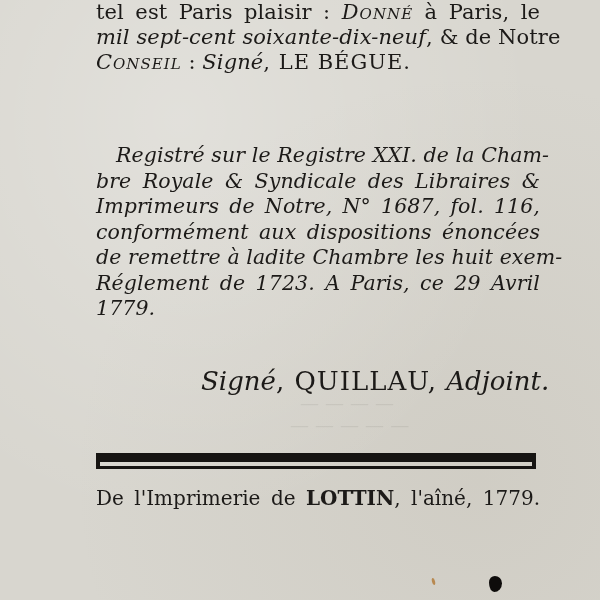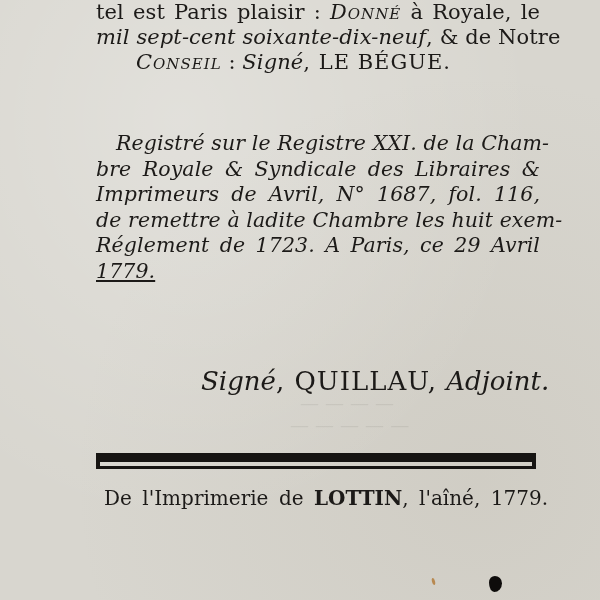--- a/index.html
+++ b/index.html
@@ -29,24 +29,24 @@
       white-space: nowrap;
       text-align: justify;
       text-align-last: justify;
       letter-spacing: 0.1px;
     }
     .it { font-style: italic; }
     .sc { font-variant: small-caps; letter-spacing: 1px; font-style: italic; }
     .caps { letter-spacing: 1px; }
 
     .block1 { position: absolute; top: 0; left: 0; width: 444px; }
-    .block2 { position: absolute; top: 131px; left: 0; width: 444px; }
+    .block2 { position: absolute; top: 143px; left: 0; width: 444px; }
     .block2 .line { font-style: italic; font-size: 20.5px; line-height: 25.5px; }
     .block2 .line.first { padding-left: 20px; }
-    .block2 .line.last { text-align: left; text-align-last: left; text-decoration: underline; }
+    .block2 .line.last { text-align: left; text-align-last: left; }
     .signature {
       position: absolute; top: 366px; left: 105px;
       font-size: 26px; white-space: nowrap;
     }
     .signature .it { font-style: italic; }
 
     .rule {
       position: absolute; left: 96px; top: 453px; width: 440px; height: 16px;
     }
     .rule .thick {
@@ -57,21 +57,21 @@
       position: absolute; left: 0; top: 13px; width: 100%; height: 3px;
       background: #161412;
     }
     .rule .cap-left, .rule .cap-right {
       position: absolute; top: 0; width: 4px; height: 16px; background: #161412;
     }
     .rule .cap-left { left: 0; }
     .rule .cap-right { right: 0; }
 
     .imprint {
-      position: absolute; top: 486px; left: 104px; width: 444px;
+      position: absolute; top: 486px; left: 96px; width: 444px;
       font-size: 20px; white-space: nowrap;
       text-align: justify; text-align-last: justify;
     }
     .imprint .bold { font-weight: bold; }
 
     .blot {
       position: absolute; left: 489px; top: 576px;
       width: 13px; height: 16px; background: #0e0c0b;
       border-radius: 45% 55% 60% 40% / 40% 45% 55% 60%;
       transform: rotate(-20px);
@@ -91,34 +91,35 @@
 
 <div class="paper"></div>
 
 <div class="ghost" style="left:300px; top:392px;">— — — —</div>
 <div class="ghost" style="left:290px; top:414px;">— — — — —</div>
 
 <div class="page">
 
   <div class="block1">
     <div class="line">
-      <span>tel est Paris plaisir : </span><span class="sc">Donné</span><span> à Royale, le</span>
+      <span>tel est Paris plaisir : </span><span class="sc">Donné</span><span> à Paris, le</span>
     </div>
     <div class="line">
       <span class="it">mil sept-cent soixante-dix-neuf</span><span>, &amp; de Notre</span>
     </div>
-    <div class="line" style="text-align:center; text-align-last:left;margin-left:40px;">
+    <div class="line" style="text-align:center; text-align-last:left;">
       <span class="sc">Conseil</span><span> : </span><span class="it">Signé</span><span class="caps">, LE BÉGUE.</span>
     </div>
   </div>
 
   <div class="block2">
     <div class="line first">Registré sur le Registre XXI. de la Cham-</div>
     <div class="line">bre Royale &amp; Syndicale des Libraires &amp;</div>
-    <div class="line">Imprimeurs de Avril, N° 1687, fol. 116,</div>
+    <div class="line">Imprimeurs de Notre, N° 1687, fol. 116,</div>
+    <div class="line">conformément aux dispositions énoncées</div>
     <div class="line">de remettre à ladite Chambre les huit exem-</div>
     <div class="line">Réglement de 1723. A Paris, ce 29 Avril</div>
     <div class="line last">1779.</div>
   </div>
 
   <div class="signature">
     <span class="it">Signé</span><span class="caps">, QUILLAU, </span><span class="it">Adjoint.</span>
   </div>
 </div>
 

